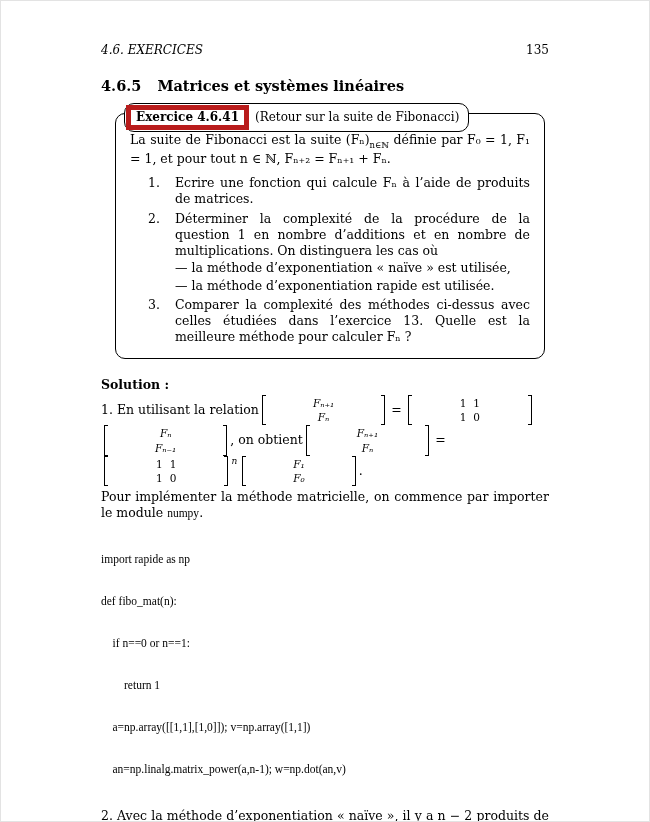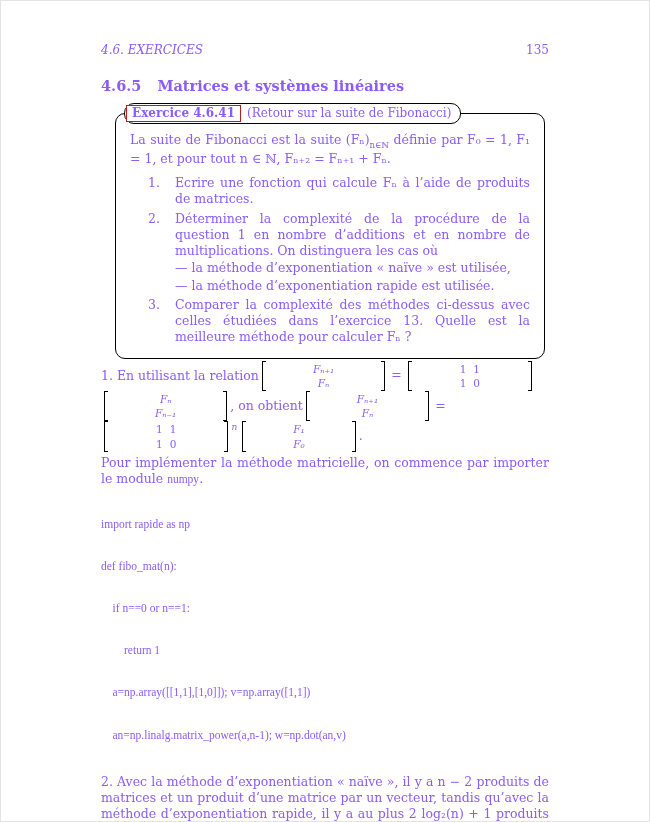--- a/index.html
+++ b/index.html
@@ -7,21 +7,21 @@
   .page {
     width: 650px;
     height: 822px;
     margin: 0 auto;
     background: #ffffff;
     border: 1px solid #e3e3e3;
     padding: 42px 100px 0 100px;
     font-family: "DejaVu Serif", "DejaVu Sans", "Liberation Serif", serif;
     font-size: 12.5px;
     line-height: 1.3;
-    color: #8b5cf6;
+    color: #000000;
     overflow: hidden;
     position: relative;
   }
   
   .running-header { display: flex; justify-content: space-between; font-size: 12px; margin-bottom: 18px; }
   .rh-left { font-style: italic; }
   
   .section-heading { font-size: 14.5px; font-weight: bold; margin: 0 0 16px 0; display: flex; gap: 16px; }
   
   .exercise-box {
@@ -38,21 +38,21 @@
     background: #fff;
     border: 1.2px solid #000;
     border-radius: 10px;
     padding: 1px 9px 1px 1px;
     font-size: 12px;
     line-height: 1.25;
     display: inline-flex;
     align-items: center;
     white-space: nowrap;
   }
-  .exercise-label { font-weight: bold; border: 1px solid #b91c1c; padding: 0 5px; margin-right: 6px; background: #fff; }
+  .exercise-label { font-weight: bold; border: 5px solid #b91c1c; padding: 0 5px; margin-right: 6px; background: #fff; }
   .ex-intro { margin: 4px 2px 8px 2px; text-align: justify; }
   .small-sub { font-size: 8.5px; }
   .ex-list { margin: 0 2px 0 16px; }
   .ex-item { display: flex; margin: 3px 0; }
   .ex-num { width: 16px; flex: none; text-align: right; margin-right: 6px; }
   .ex-body { flex: 1; text-align: justify; margin-left: 9px; }
   .ex-subline { margin-top: 1px; }
   
   .solution-heading { font-weight: bold; margin: 18px 0 2px 0; }
   .relation-line { margin: 2px 0 3px 0; }
@@ -109,20 +109,21 @@
         </span>
       </div>
       <div class="ex-item">
         <span class="ex-num">3.</span>
         <span class="ex-body">Comparer la complexité des méthodes ci-dessus avec celles étudiées dans l’exercice 13. Quelle est la meilleure méthode pour calculer Fₙ ?</span>
       </div>
     </div>
   </div>
 
   <div class="solution">
+    <div class="solution-heading">Solution :</div>
 
     <div class="relation-line"><span>1. En utilisant la relation</span><span class="matrix">
           <span class="br br-l"></span>
           <span class="mcol">
             <span>Fₙ₊₁</span>
             <span>Fₙ</span>
           </span>
           <span class="br br-r"></span>
         </span><span class="rel-eq">=</span><span class="matrix">
           <span class="br br-l"></span>

